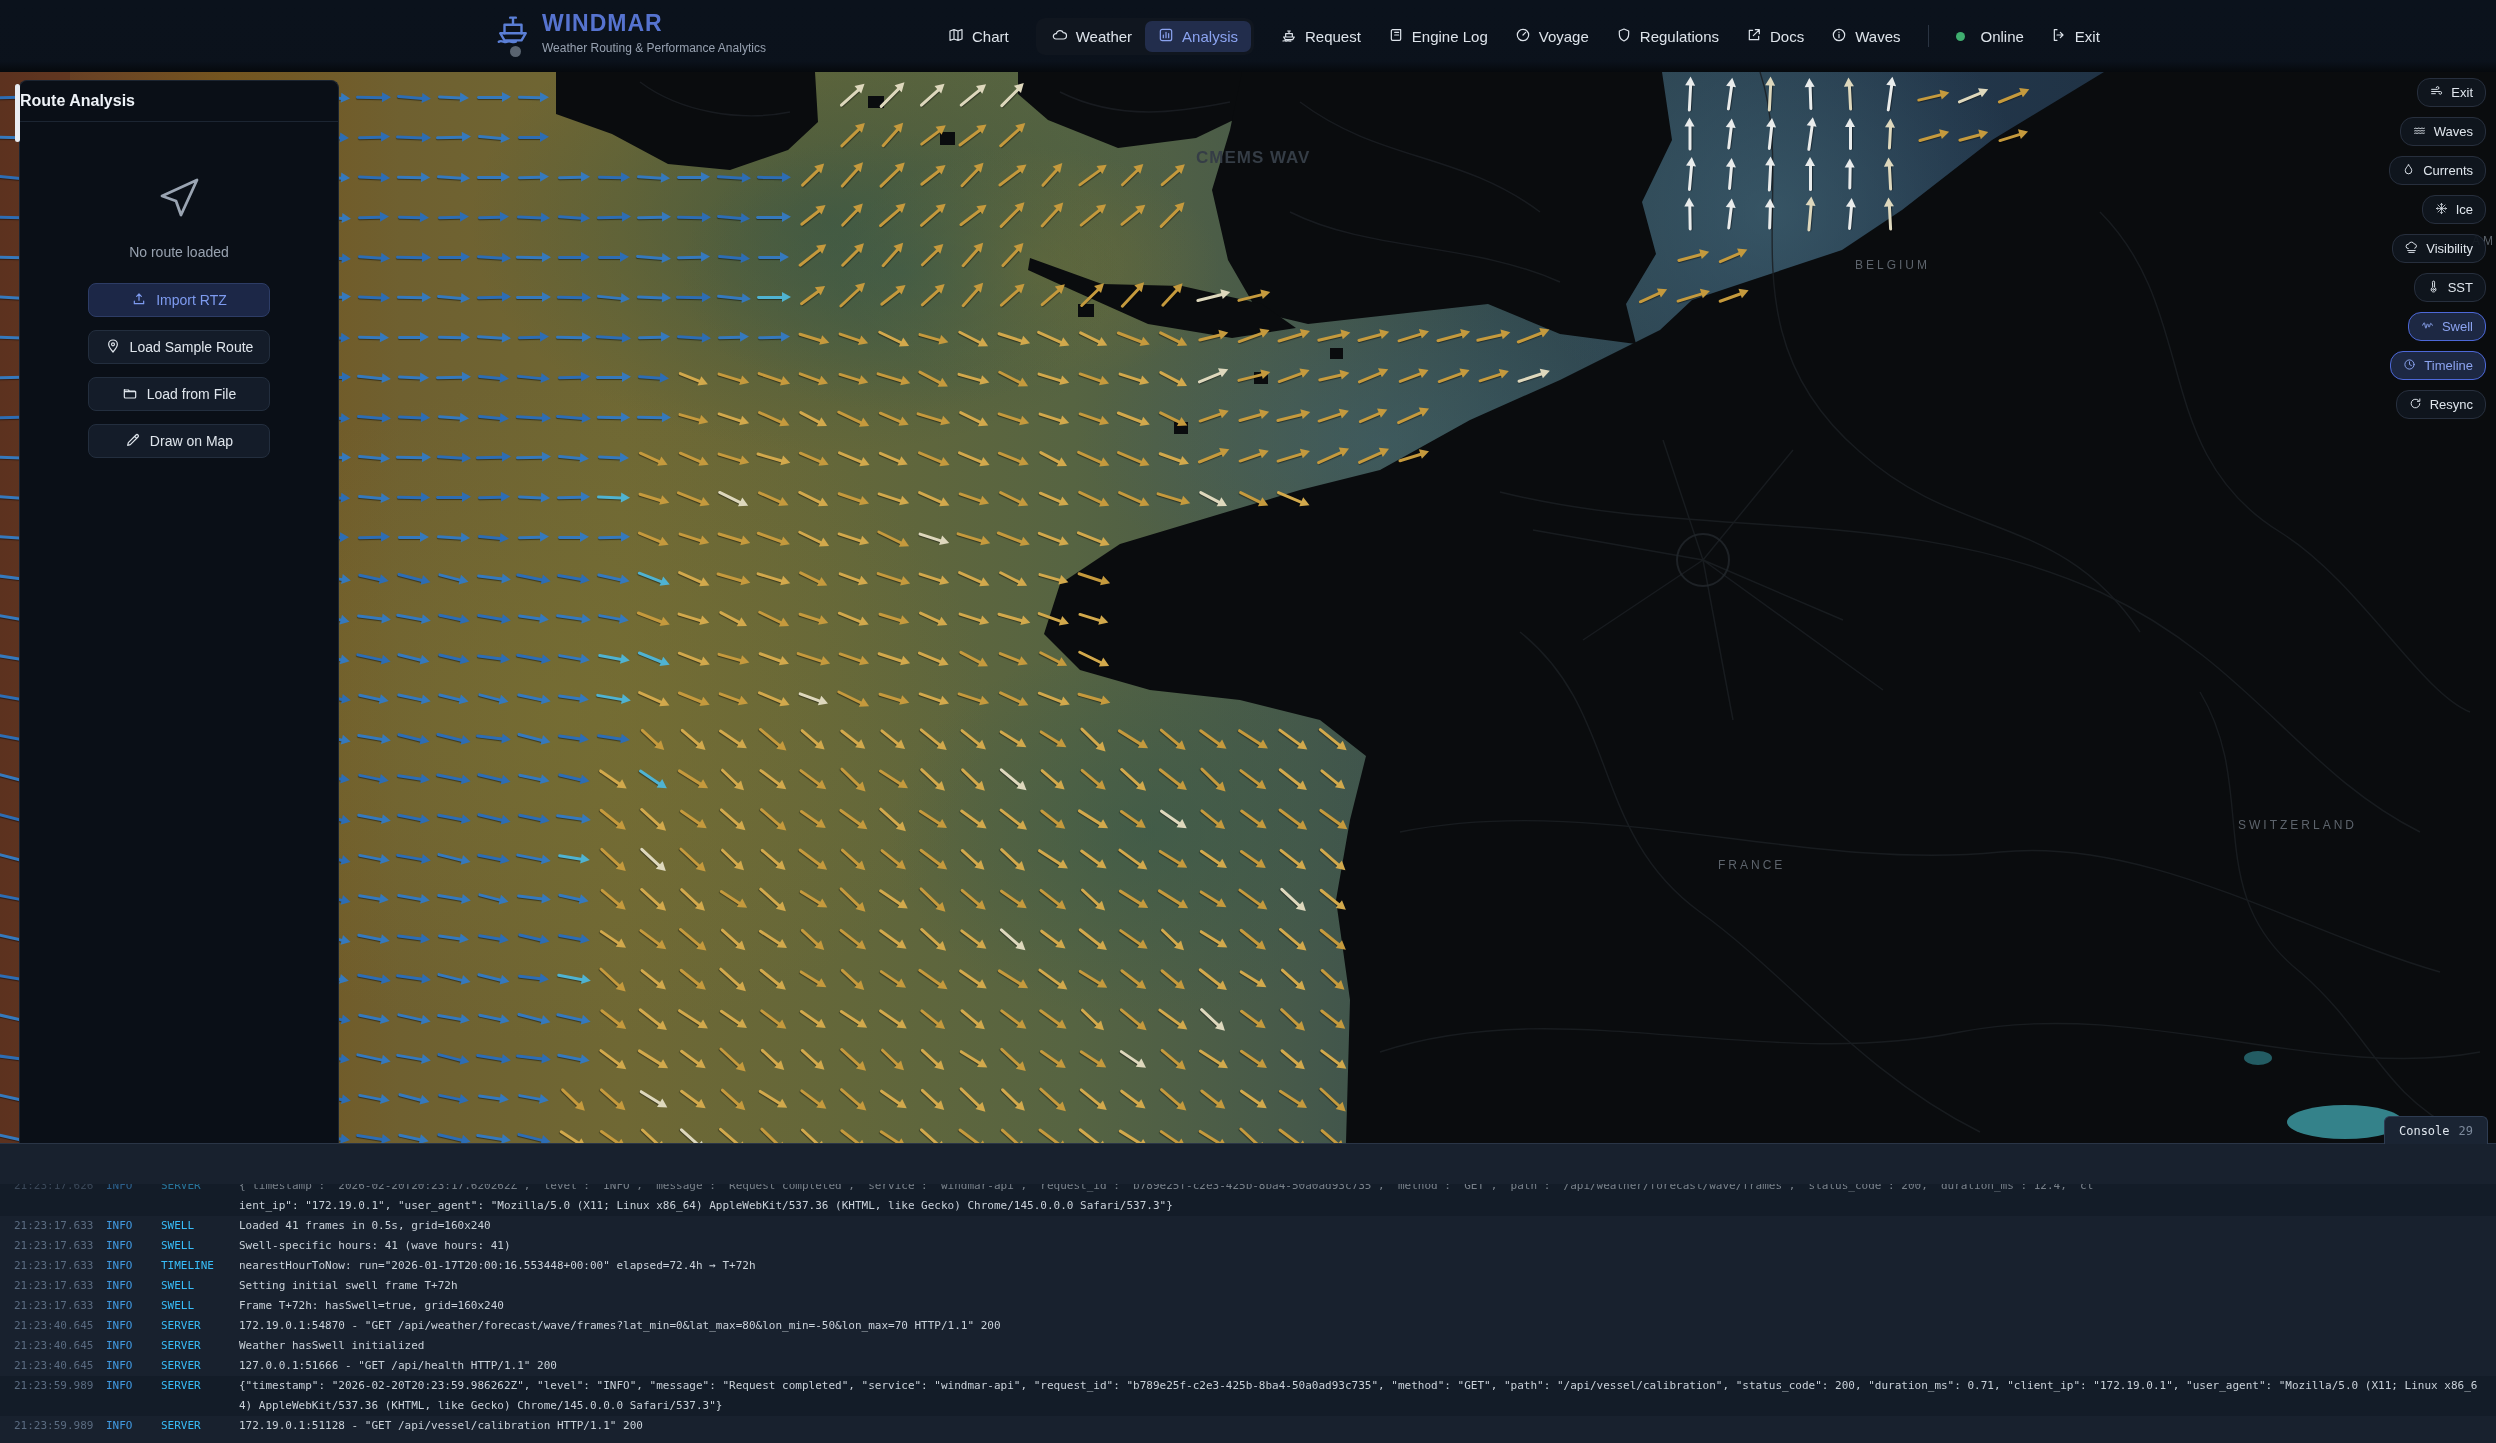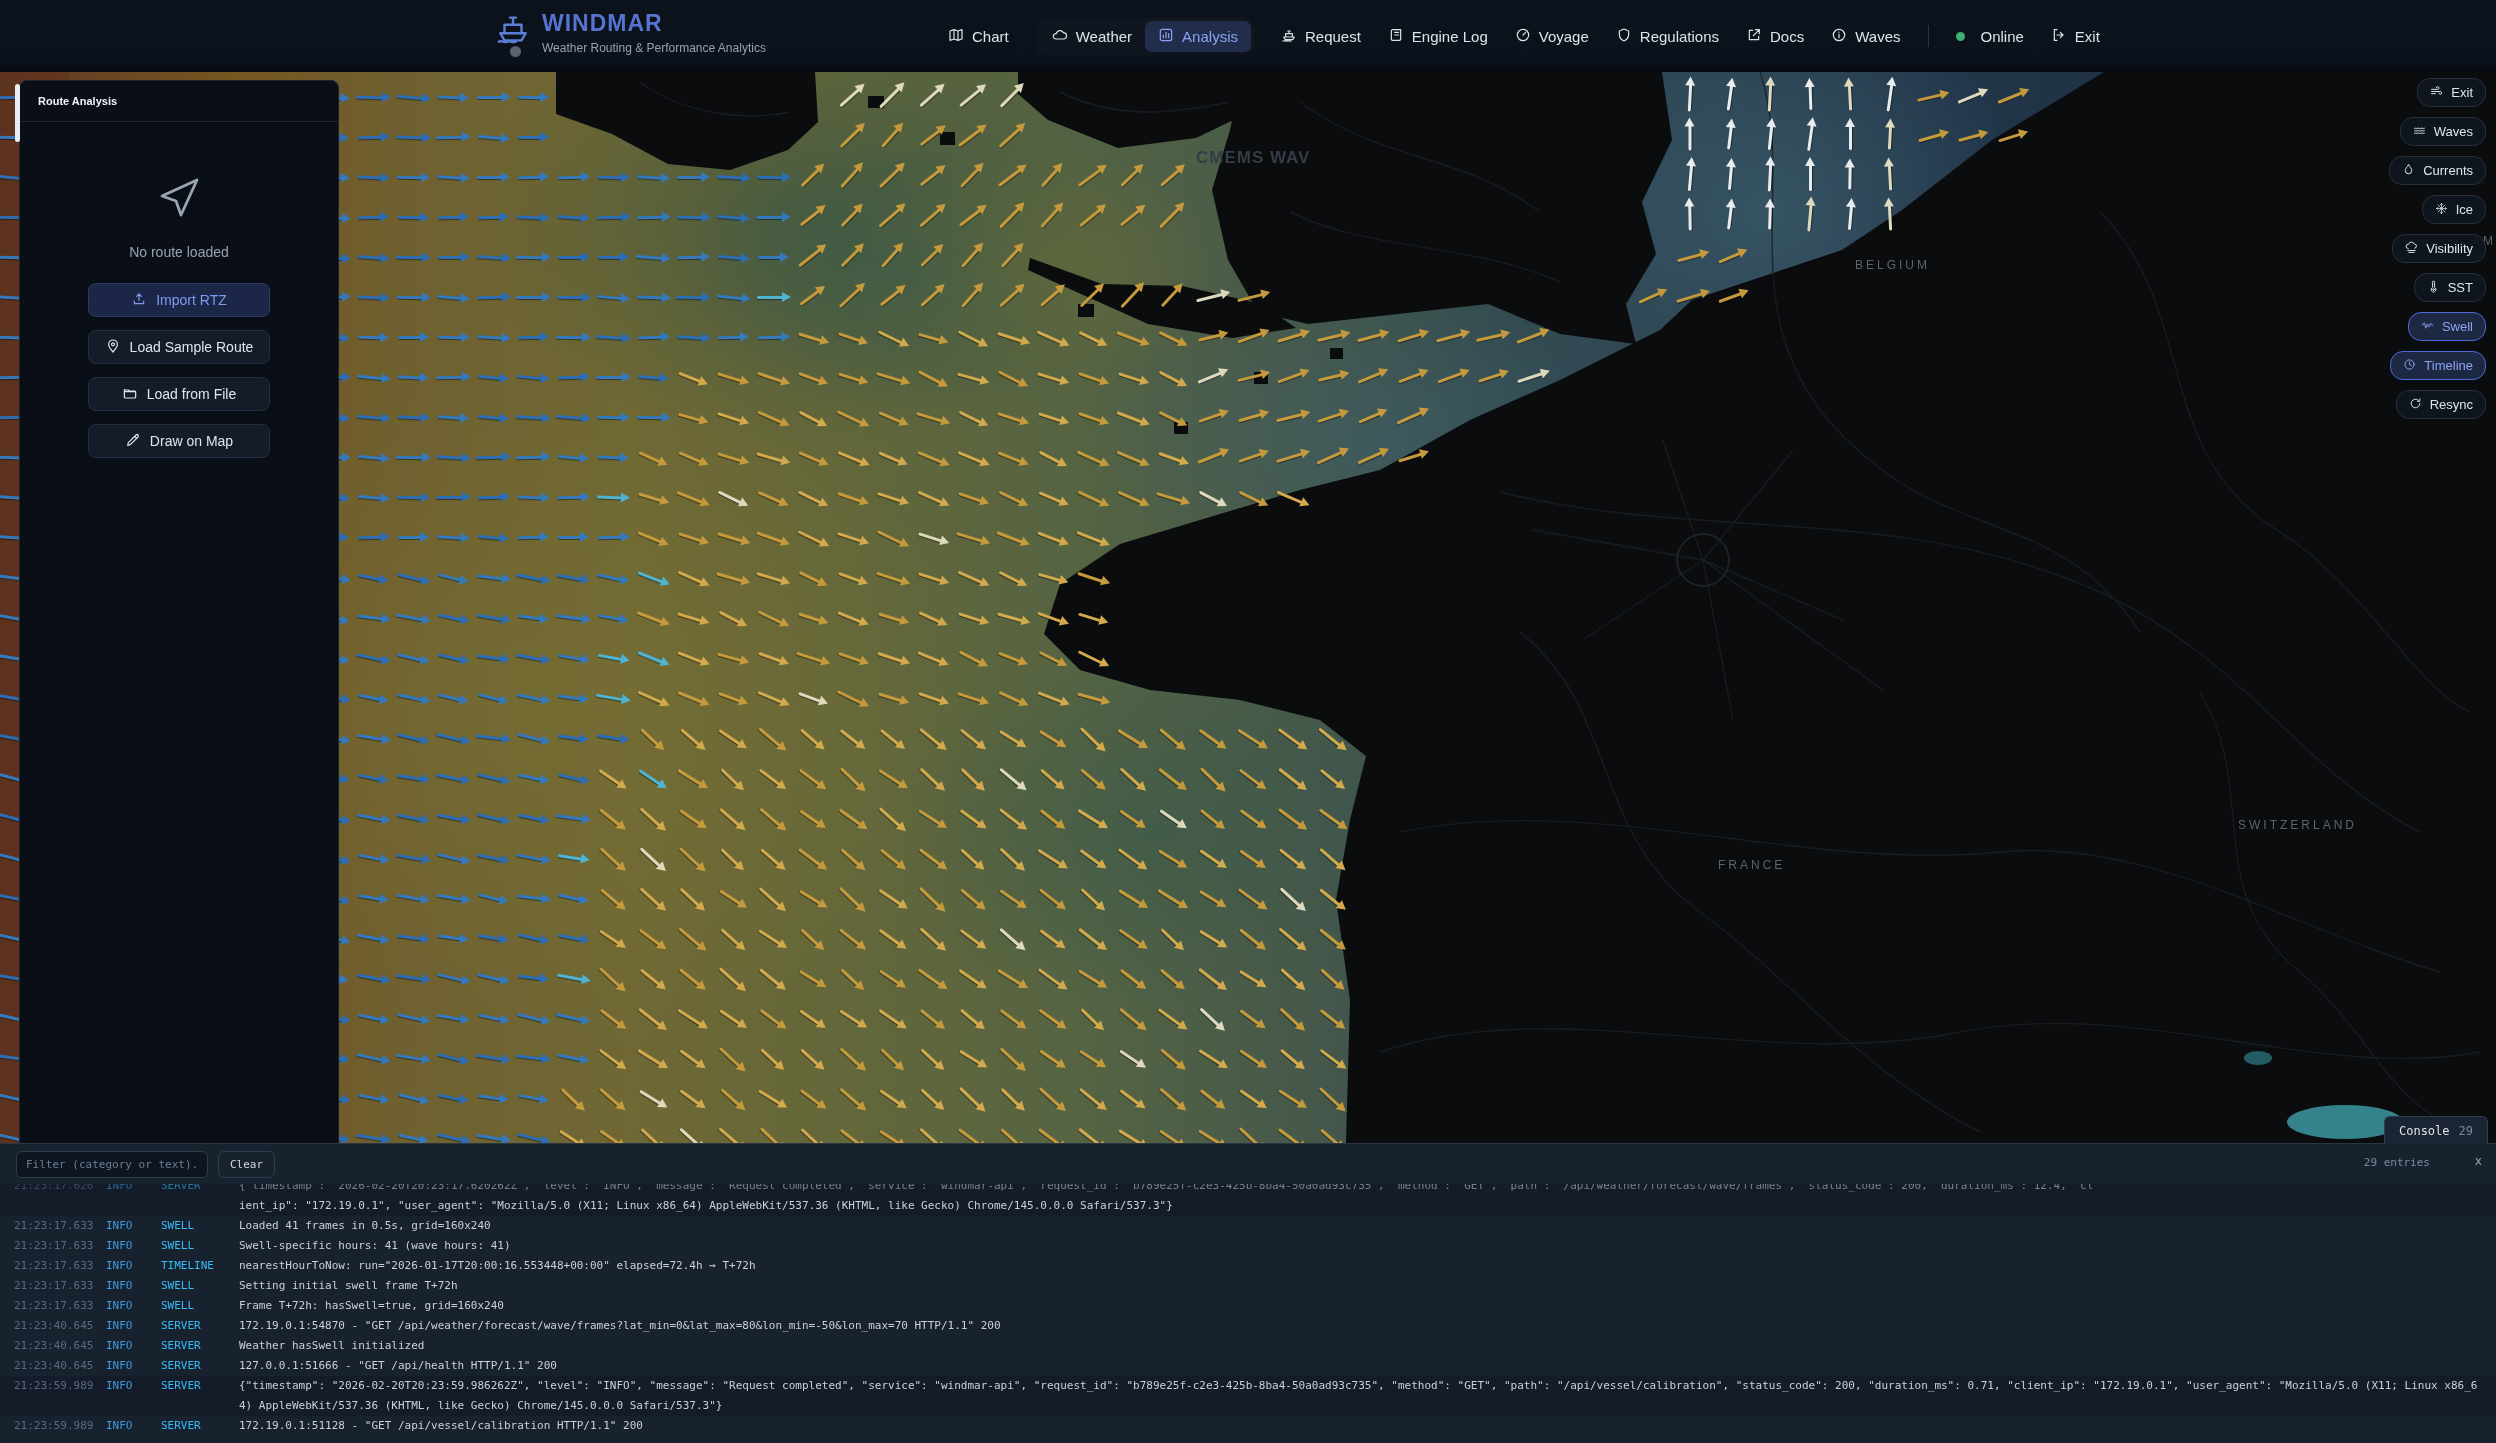--- a/index.html
+++ b/index.html
@@ -31,22 +31,22 @@
   .ar::after{content:"";position:absolute;right:-7px;top:-4px;width:0;height:0;
       border-left:9px solid var(--c);border-top:5.5px solid transparent;border-bottom:5.5px solid transparent;}
   .map-label{position:absolute;z-index:3;color:#5d646c;font-size:12px;letter-spacing:3px;white-space:nowrap;}
   #watermark{position:absolute;z-index:3;left:1196px;top:76px;color:#353d46;font-size:17px;
       font-weight:bold;letter-spacing:1px;}
   
   #route-panel{position:absolute;left:19px;top:80px;width:318px;height:1063px;z-index:10;
       background:#0a0f17;border:1px solid #1b2431;border-bottom:none;border-radius:8px 8px 0 0;}
   #panel-grip{position:absolute;left:15px;top:84px;width:5px;height:58px;border-radius:3px;
       background:#e9edf3;z-index:12;}
-  #rp-header{height:40px;display:flex;align-items:center;padding-left:18px;
-      border-bottom:1px solid #1c2532;font-size:11px;font-weight:bold;color:#eef2f7;}
+  #rp-header{height:40px;display:flex;align-items:center;
+      border-bottom:1px solid #1c2532;font-size:16px;font-weight:bold;color:#eef2f7;}
   #rp-body{display:flex;flex-direction:column;align-items:center;}
   #rp-icon{margin-top:52px;color:#9aa4b2;}
   #rp-empty{margin-top:18px;font-size:14px;color:#98a2b0;}
   .rp-btn{display:flex;align-items:center;justify-content:center;gap:9px;height:32px;
       border-radius:8px;background:#141c29;border:1px solid #232e3e;color:#dfe5ec;
       font-size:14px;cursor:pointer;padding:0 16px;margin-top:13px;white-space:nowrap;}
   .rp-btn.primary{background:#1c2747;border-color:#2d3c66;color:#7e9bf0;margin-top:23px;}
   
   #layers{position:absolute;right:10px;top:78px;z-index:10;display:flex;flex-direction:column;
       align-items:flex-end;gap:10px;}
@@ -1261,26 +1261,20 @@
         </svg></span>
       <span>Resync</span>
     </div>
   </div>
 
 <div id="console-tab">
   <span>Console</span>
   <span class="count">29</span>
 </div>
 <div id="console">
-  <div id="console-bar">
-    <input id="filter-input" placeholder="Filter (category or text)." style="">
-    <button id="clear-btn">Clear</button>
-    <div id="entries">29 entries</div>
-    <div id="console-close">x</div>
-  </div>
   <div id="log-list">
       <div class="lr json clipped"><div class="lr inner" style="padding: 0px;"><span class="ts">21:23:17.626</span><span class="lv INFO">INFO</span><span class="cat">SERVER</span><span class="msg">{"timestamp": "2026-02-20T20:23:17.620262Z", "level": "INFO", "message": "Request completed", "service": "windmar-api", "request_id": "b789e25f-c2e3-425b-8ba4-50a0ad93c735", "method": "GET", "path": "/api/weather/forecast/wave/frames", "status_code": 200, "duration_ms": 12.4, "cl</span></div></div>
       <div class="lr json"><span class="ts"></span><span class="lv "></span><span class="cat"></span><span class="msg">ient_ip": "172.19.0.1", "user_agent": "Mozilla/5.0 (X11; Linux x86_64) AppleWebKit/537.36 (KHTML, like Gecko) Chrome/145.0.0.0 Safari/537.3"}</span></div>
       <div class="lr"><span class="ts">21:23:17.633</span><span class="lv INFO">INFO</span><span class="cat">SWELL</span><span class="msg">Loaded 41 frames in 0.5s, grid=160x240</span></div>
       <div class="lr"><span class="ts">21:23:17.633</span><span class="lv INFO">INFO</span><span class="cat">SWELL</span><span class="msg">Swell-specific hours: 41 (wave hours: 41)</span></div>
       <div class="lr"><span class="ts">21:23:17.633</span><span class="lv INFO">INFO</span><span class="cat">TIMELINE</span><span class="msg">nearestHourToNow: run="2026-01-17T20:00:16.553448+00:00" elapsed=72.4h → T+72h</span></div>
       <div class="lr"><span class="ts">21:23:17.633</span><span class="lv INFO">INFO</span><span class="cat">SWELL</span><span class="msg">Setting initial swell frame T+72h</span></div>
       <div class="lr"><span class="ts">21:23:17.633</span><span class="lv INFO">INFO</span><span class="cat">SWELL</span><span class="msg">Frame T+72h: hasSwell=true, grid=160x240</span></div>
       <div class="lr"><span class="ts">21:23:40.645</span><span class="lv INFO">INFO</span><span class="cat">SERVER</span><span class="msg">172.19.0.1:54870 - "GET /api/weather/forecast/wave/frames?lat_min=0&amp;lat_max=80&amp;lon_min=-50&amp;lon_max=70 HTTP/1.1" 200</span></div>
       <div class="lr"><span class="ts">21:23:40.645</span><span class="lv INFO">INFO</span><span class="cat">SERVER</span><span class="msg">Weather hasSwell initialized</span></div>

